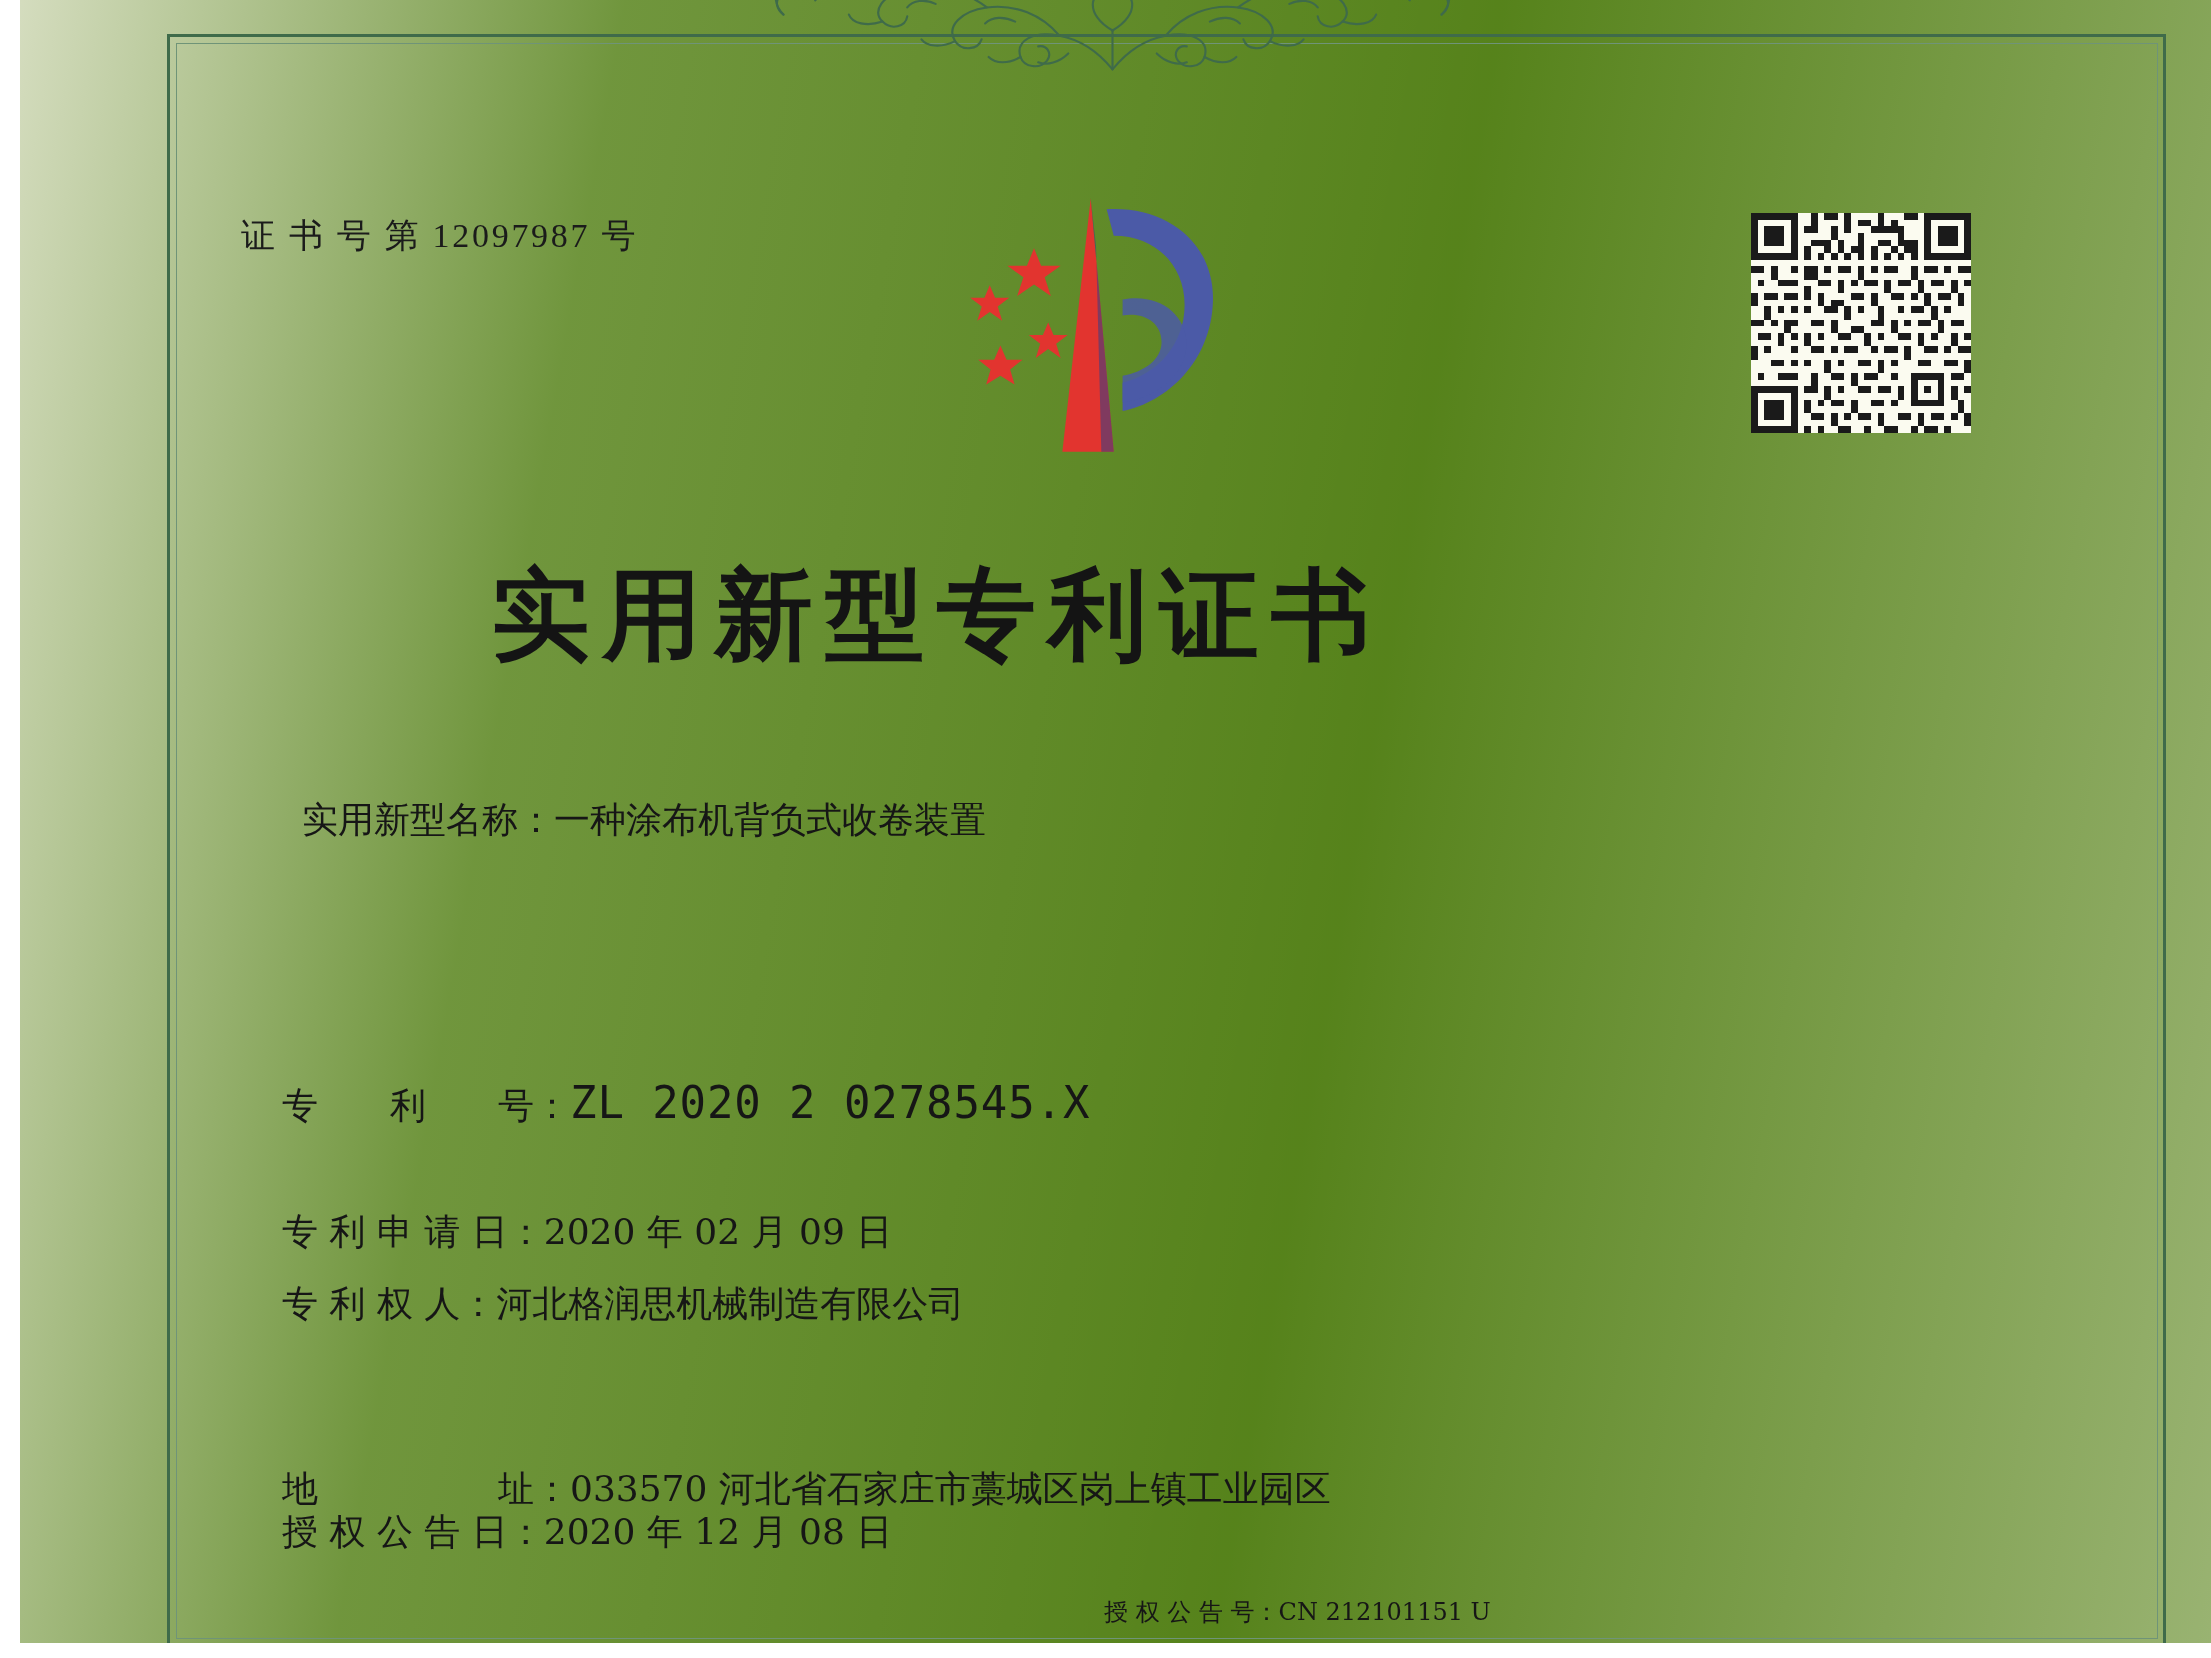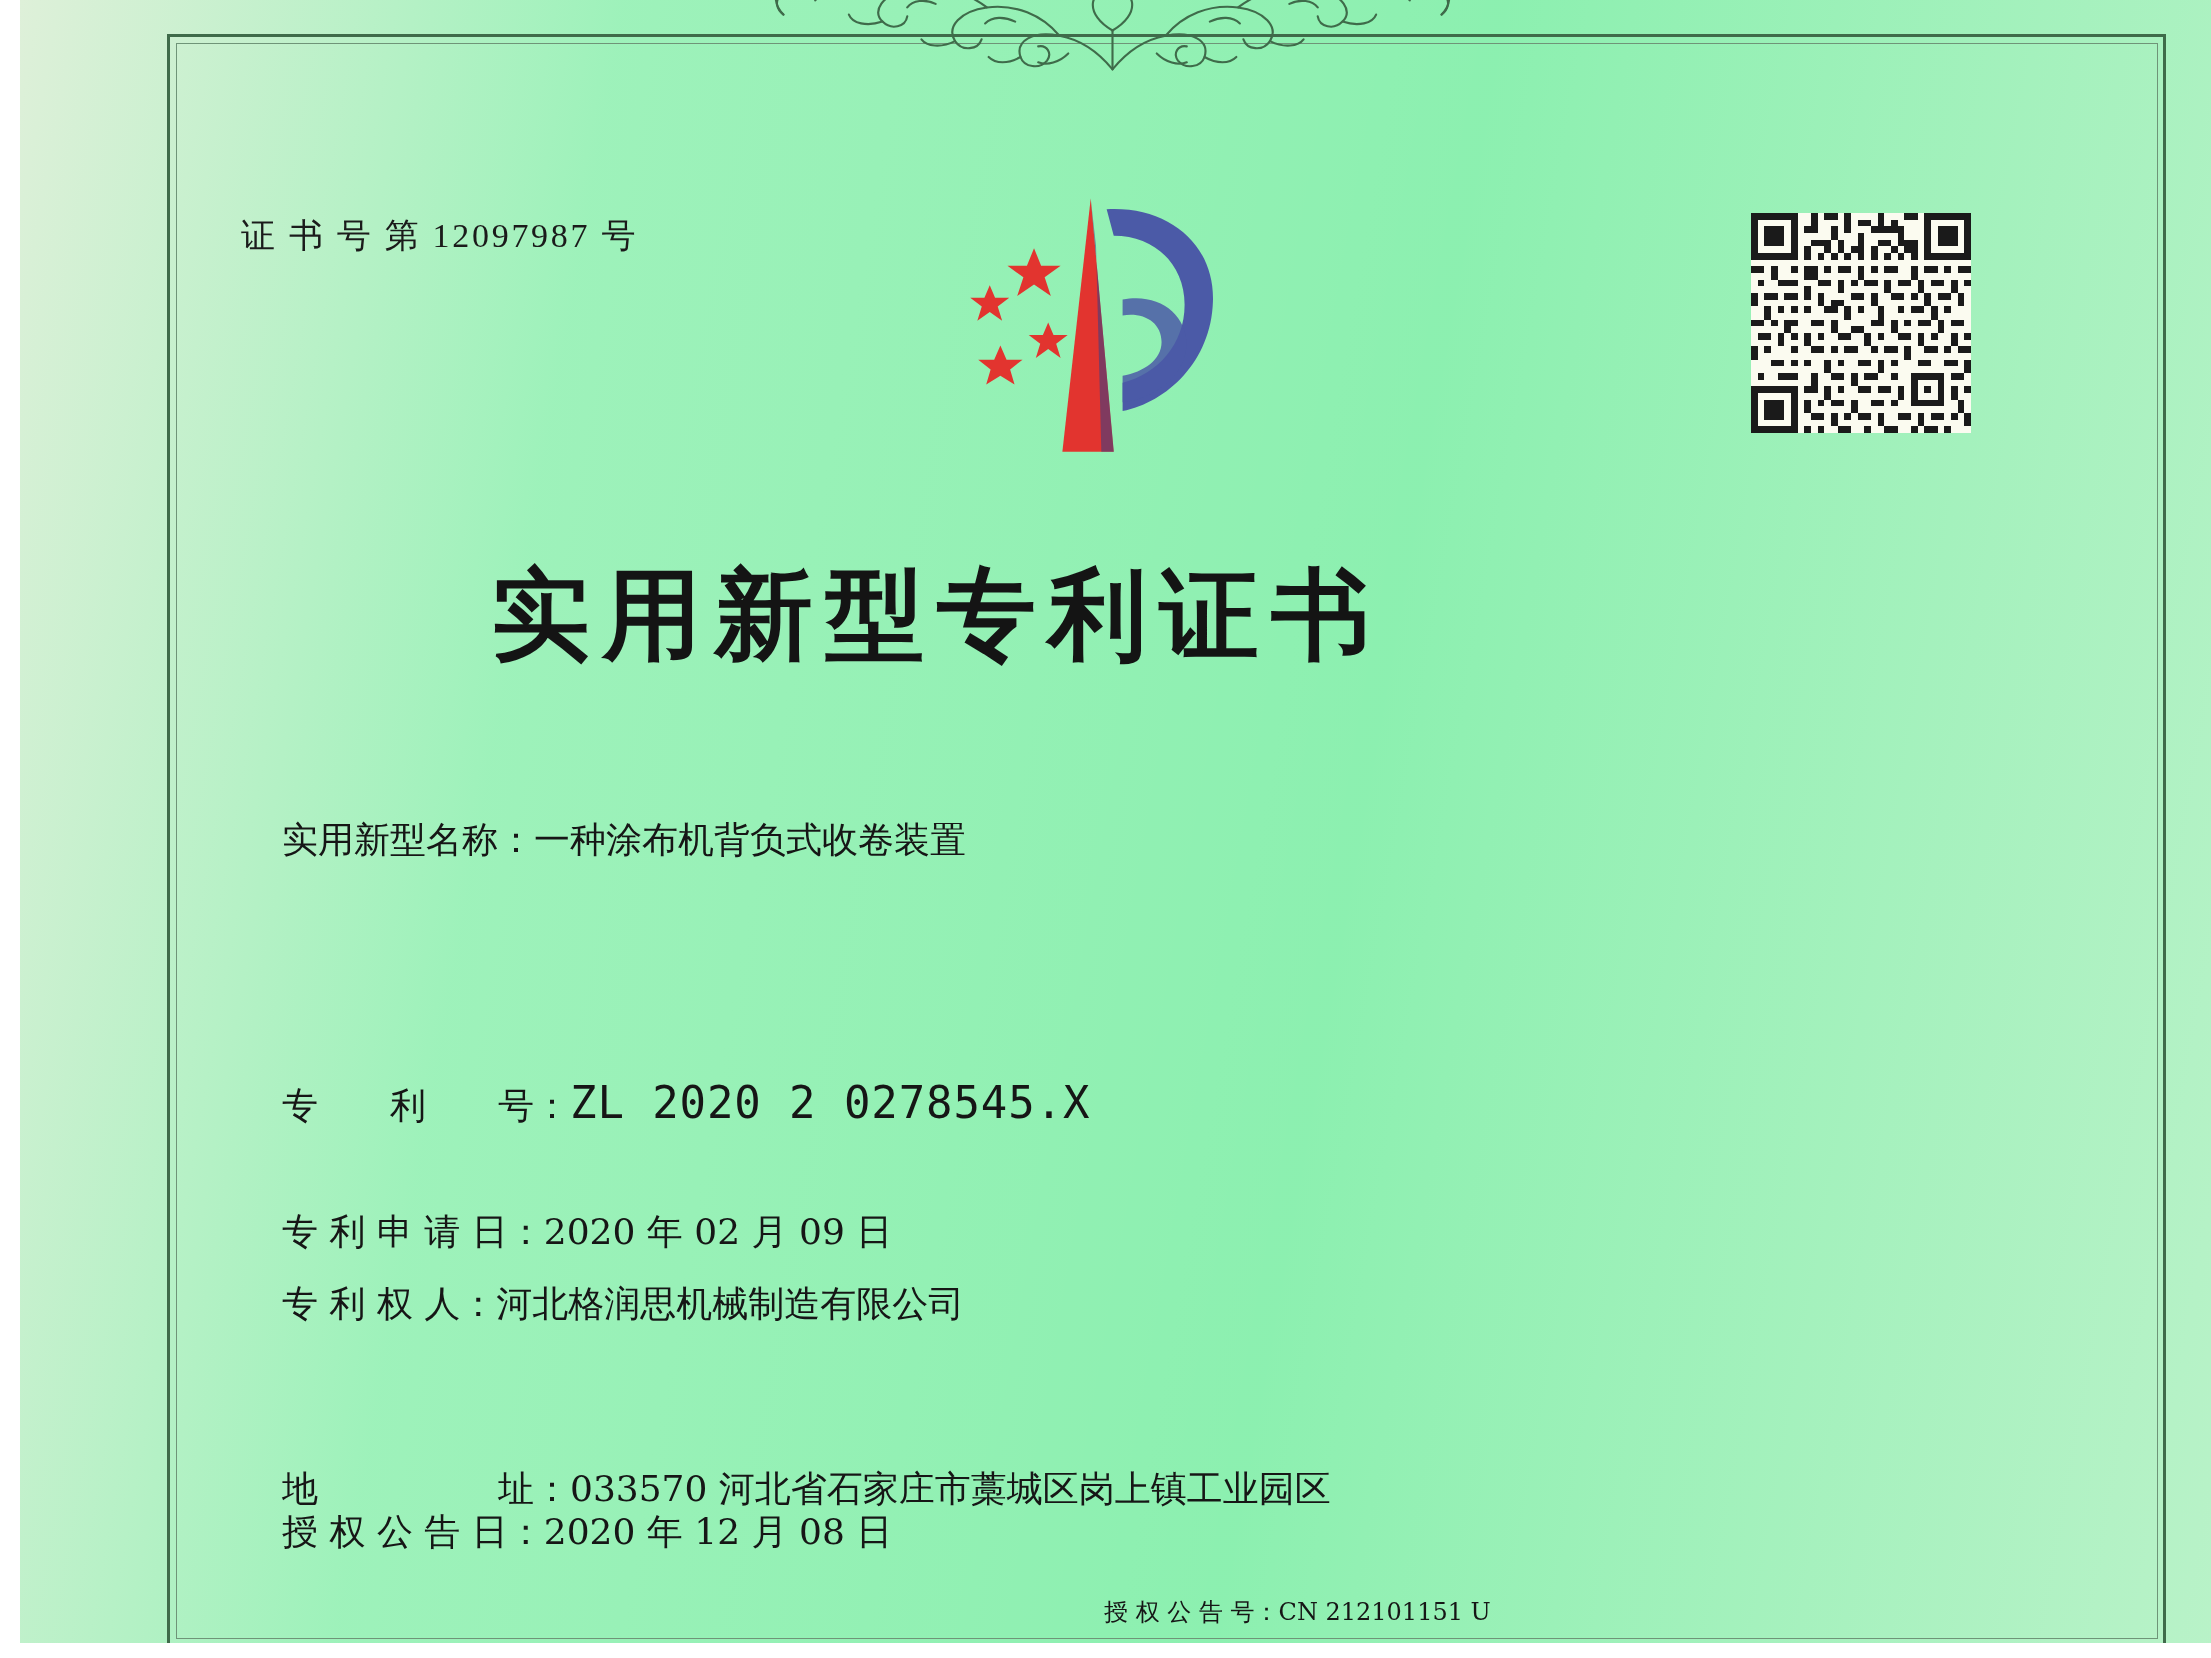--- a/index.html
+++ b/index.html
@@ -11,21 +11,21 @@
     width: 2211px;
     height: 1659px;
     overflow: hidden;
     font-family: "Liberation Serif", serif;
   }
 
   #certificate {
     position: relative;
     width: 2211px;
     height: 1659px;
-    background: #86efac;
+    background: #4d7c0f;
     overflow: hidden;
   }
 
   
   #paper-tint {
     position: absolute;
     inset: 0;
     background:
       linear-gradient(100deg, rgba(240,240,226,0.85) 0%, rgba(252,252,244,0.2) 25%, rgba(253,253,247,0.05) 60%, rgba(246,246,234,0.45) 100%);
     pointer-events: none;
@@ -136,21 +136,21 @@
   .field-value {
     display: inline-block;
     color: #161616;
   }
   .mono-val {
     font-family: "DejaVu Sans Mono", monospace;
     font-size: 44px;
     letter-spacing: 0.9px;
   }
 
-  #row-name  { top: 816px; }
+  #row-name  { top: 796px; margin-left: 20px; }
   #row-inventor { top: 947px; }
   #row-patentno { top: 1077px; }
   #row-appdate { top: 1208px; }
   #row-holder  { top: 1280px; }
   #row-address { top: 1465px; }
   #row-grant   { top: 1508px; }
 
   #row-grant-right {
     position: absolute;
     left: 1104px;

